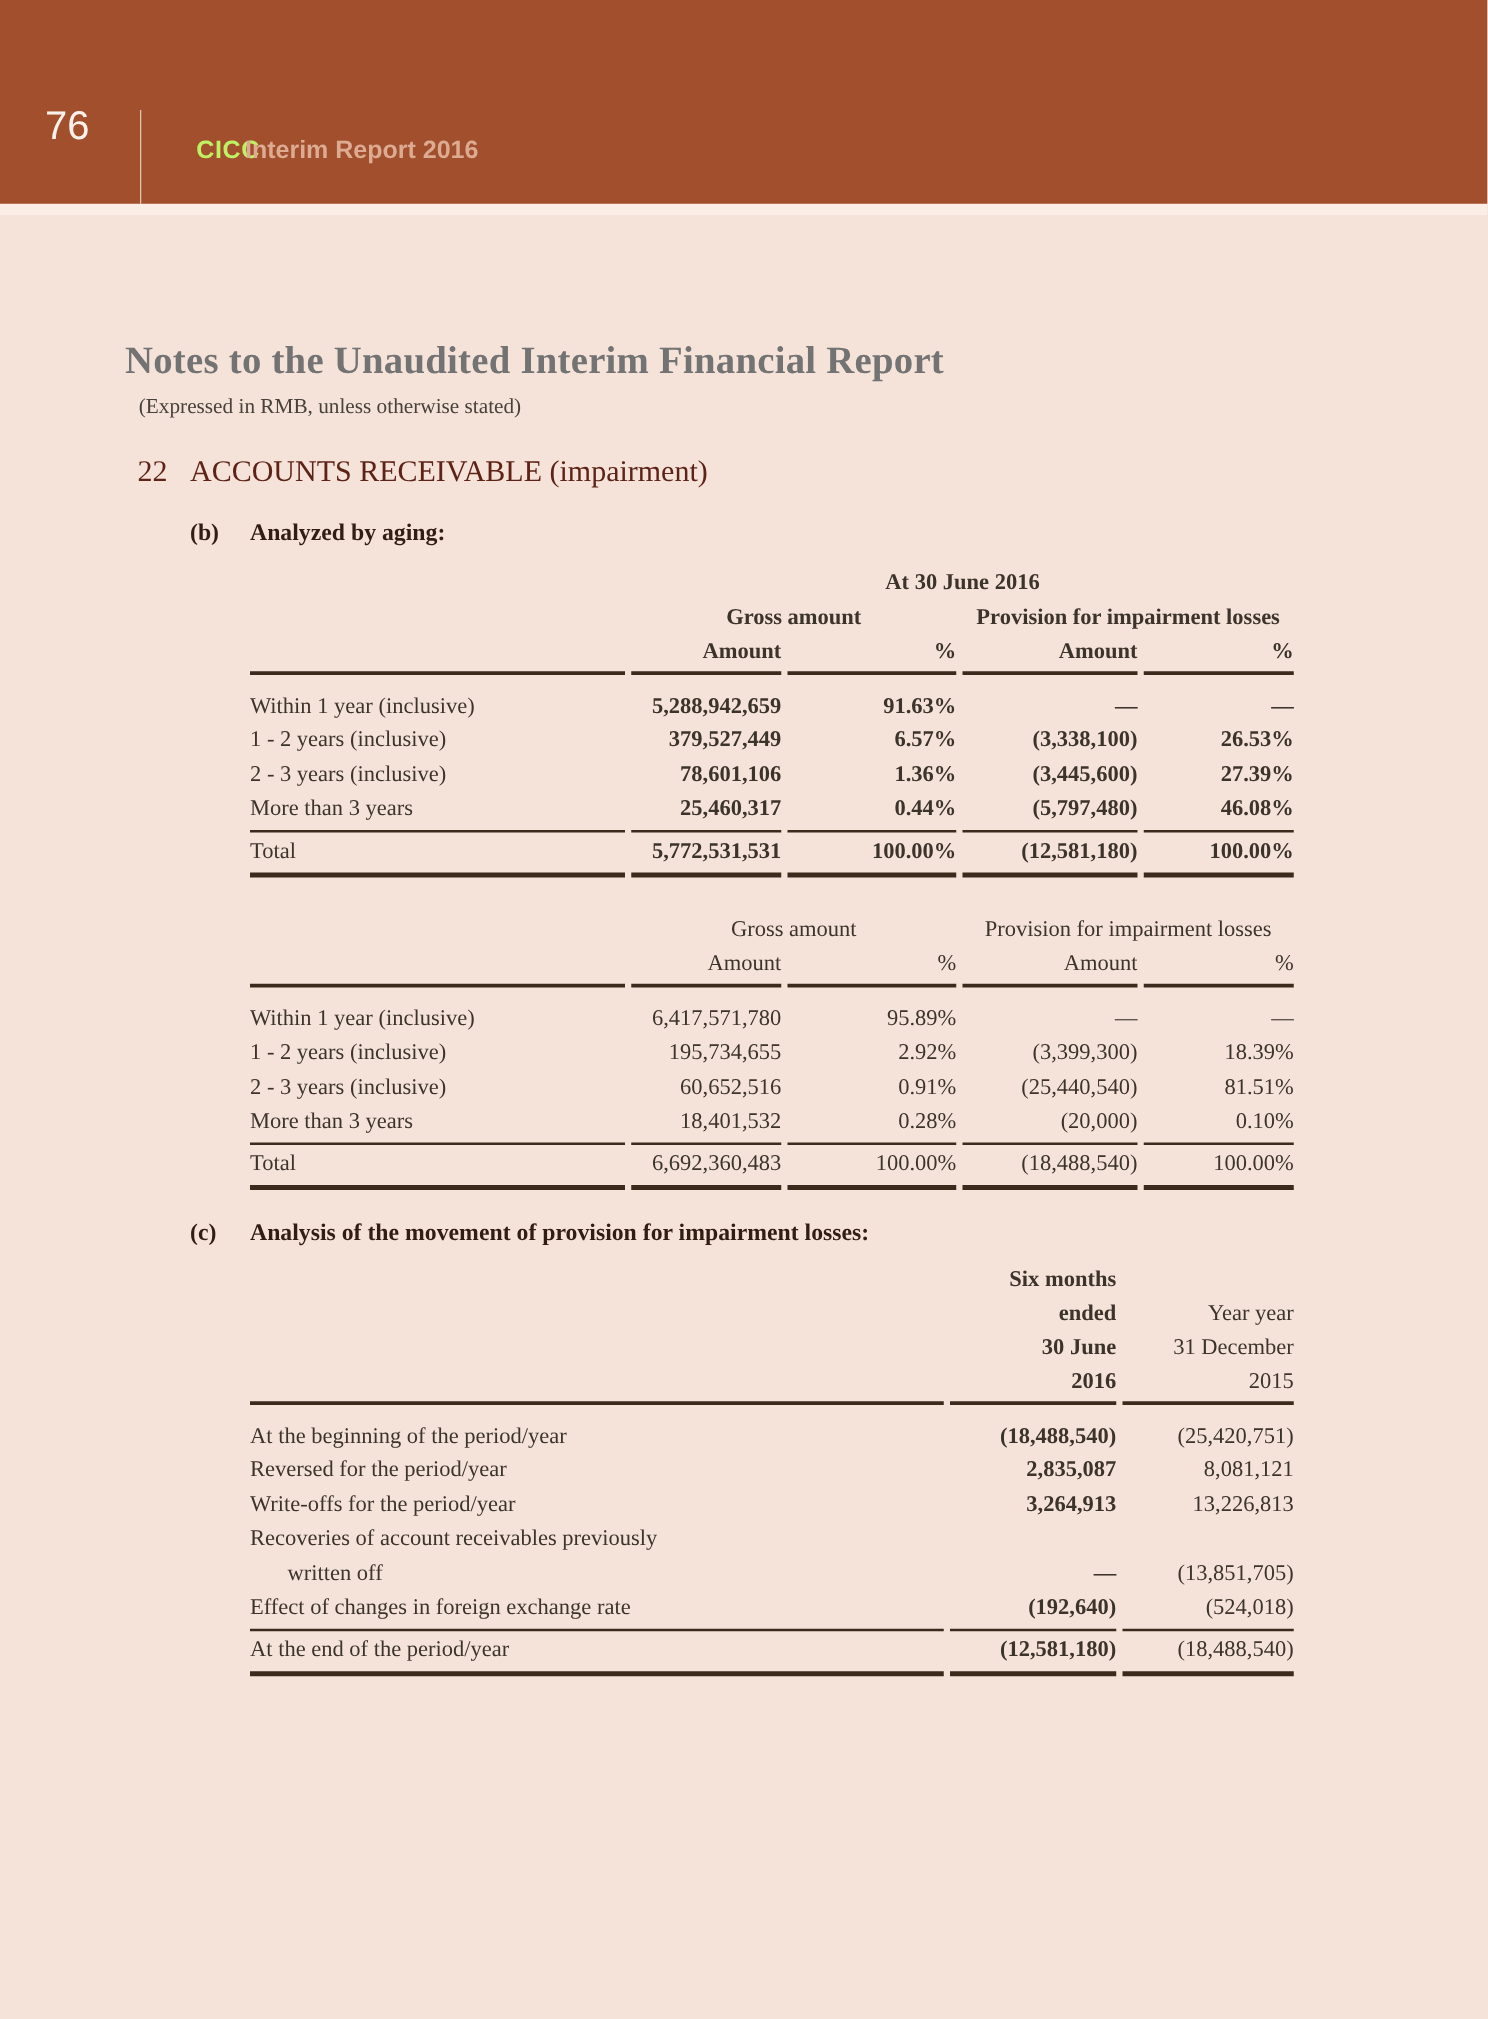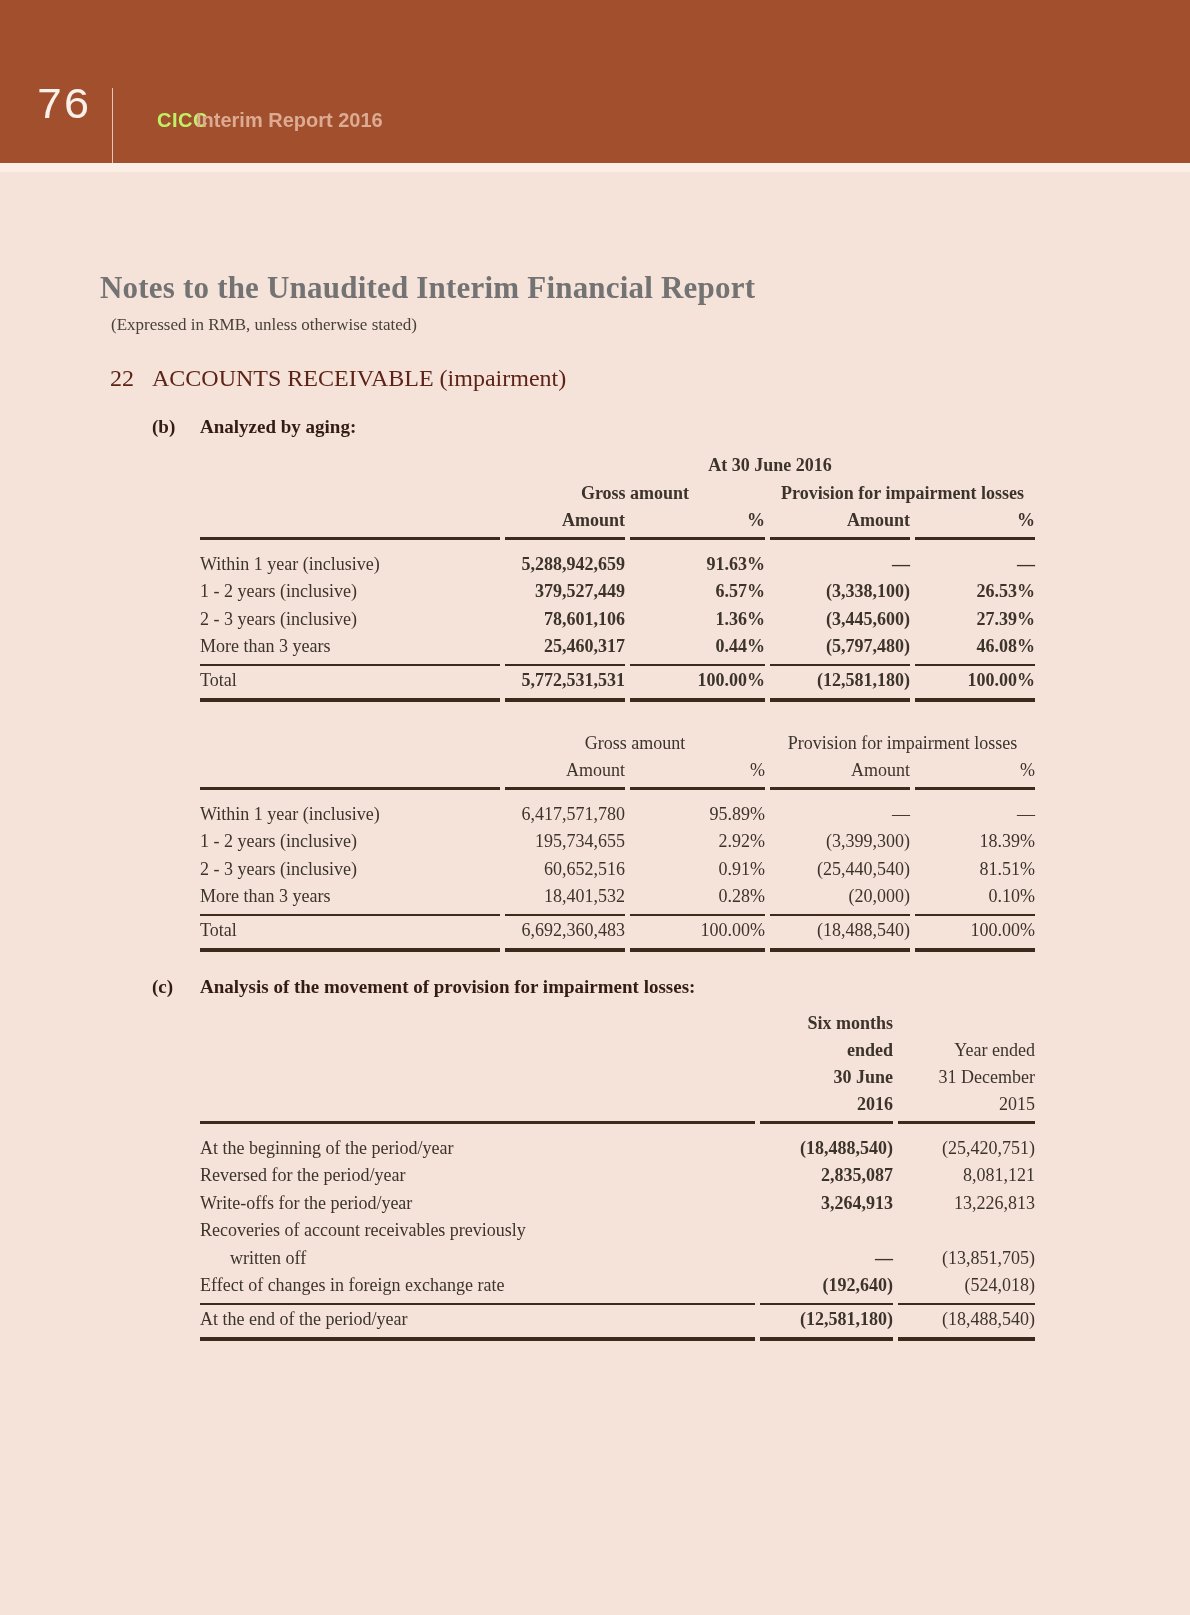--- a/index.html
+++ b/index.html
@@ -15,22 +15,22 @@
   
   .band {
     height: 163px;
     background: #a24f2e;
     position: relative;
   }
   .band .page-num {
     position: absolute;
     left: 36px;
     top: 84px;
-    font-family: Liberation Mono, monospace;
-    font-size: 45px;
+    font-family: Liberation Sans, sans-serif;
+    font-size: 32px;
     line-height: 1;
     color: #faf1ea;
     font-weight: 400;
     text-align: right;
   }
   .band .divider {
     position: absolute;
     left: 112px;
     top: 88px;
     width: 1px;
@@ -294,21 +294,21 @@
     <tbody>
         <tr class="hdr">
       <td></td>
       <td class="num hdr-cur">
         <span class="hline">Six months</span>
         <span class="hline">ended</span>
         <span class="hline">30 June</span>
         <span class="hline">2016</span>
       </td>
       <td class="num">
-        <span class="hline">Year ended</span>
+        <span class="hline">Year year</span>
         <span class="hline">31 December</span>
         <span class="hline">2015</span>
       </td>
     </tr>
     <tr class="body-row first">
       <td>At the beginning of the period/year</td>
       <td class="num val-cur">(18,488,540)</td>
       <td class="num">(25,420,751)</td>
     </tr>
     <tr class="body-row">

